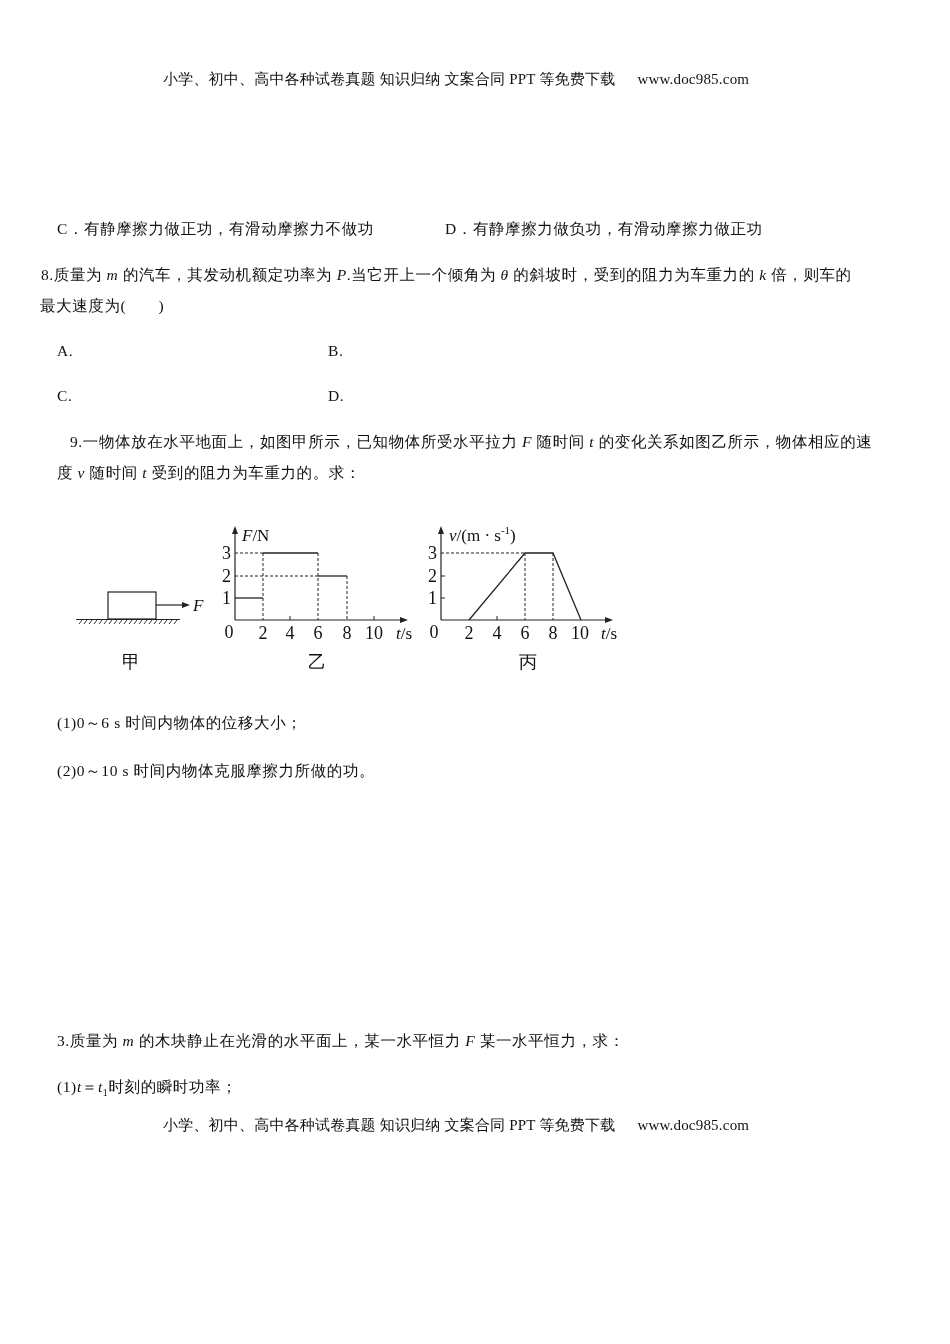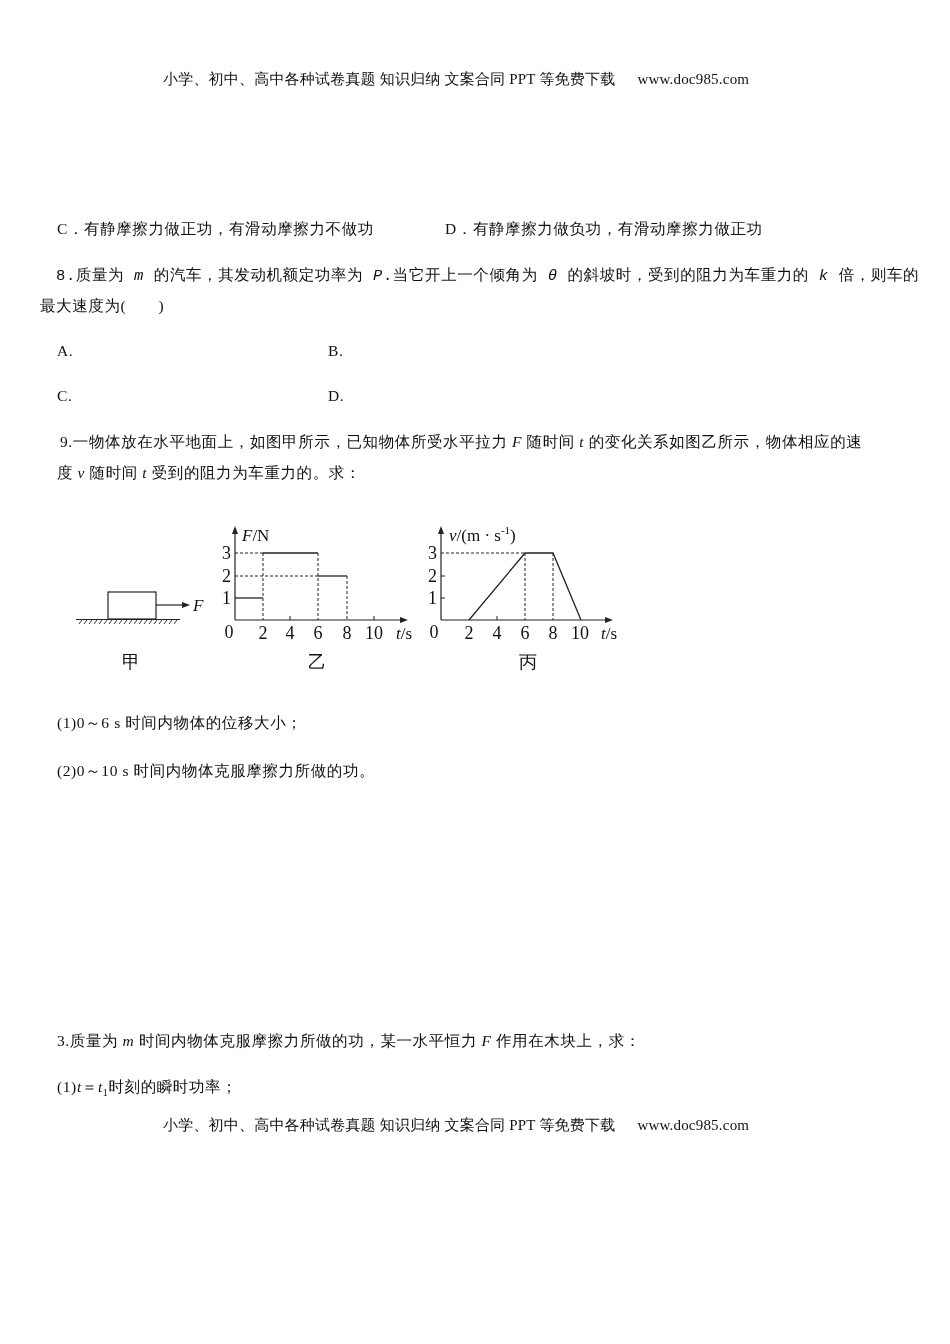--- a/index.html
+++ b/index.html
@@ -15,30 +15,30 @@
 </head>
 <body>
 
 <div class="abs hdr" style="left:163px; top:70px;">
   <span>小学、初中、高中各种试卷真题  知识归纳  文案合同  PPT 等免费下载</span><span class="url">www.doc985.com</span>
 </div>
 
 <div class="abs line" style="left:57px; top:219px;">C．有静摩擦力做正功，有滑动摩擦力不做功</div>
 <div class="abs line" style="left:445px; top:219px;text-align:center;">D．有静摩擦力做负功，有滑动摩擦力做正功</div>
 
-<div class="abs line" style="left:56px; top:265px;font-family:Liberation Mono, monospace;">
+<div class="abs line" style="left:41px; top:265px;">
   <span>8.质量为 </span><span class="it">m</span><span> 的汽车，其发动机额定功率为 </span><span class="it">P</span><span>.当它开上一个倾角为 </span><span class="it">θ</span><span> 的斜坡时，受到的阻力为车重力的 </span><span class="it">k</span><span> 倍，则车的</span>
 </div>
 <div class="abs line" style="left:40px; top:296px;">最大速度为(　　)</div>
 <div class="abs line" style="left:57px; top:342px;">A.</div>
 <div class="abs line" style="left:328px; top:342px;">B.</div>
 <div class="abs line" style="left:57px; top:387px;">C.</div>
 <div class="abs line" style="left:328px; top:387px;">D.</div>
 
-<div class="abs line" style="left:60px; top:432px;">
+<div class="abs line" style="left:70px; top:432px;">
   <span>9.一物体放在水平地面上，如图甲所示，已知物体所受水平拉力 </span><span class="it">F</span><span> 随时间 </span><span class="it">t</span><span> 的变化关系如图乙所示，物体相应的速</span>
 </div>
 <div class="abs line" style="left:57px; top:463px;">
   <span>度 </span><span class="it">v</span><span> 随时间 </span><span class="it">t</span><span> 受到的阻力为车重力的。求：</span>
 </div>
 
 <svg class="abs" style="left:0; top:500px;" width="950" height="190" viewBox="0 500 950 190">
 
   <g>
     <rect x="108" y="592" width="48" height="27" fill="#fff" stroke="#222" stroke-width="1.2"></rect>
@@ -140,21 +140,21 @@
     </g>
     <text x="601" y="639" font-size="17"><tspan font-style="italic">t</tspan><tspan>/s</tspan></text>
     <text x="519" y="668" font-size="18">丙</text>
   </g>
 </svg>
 
 <div class="abs line" style="left:57px; top:713px;">(1)0～6 s 时间内物体的位移大小；</div>
 <div class="abs line" style="left:57px; top:761px;font-family:Liberation Serif, serif;">(2)0～10 s 时间内物体克服摩擦力所做的功。</div>
 
 <div class="abs line" style="left:57px; top:1031px;">
-  <span>3.质量为 </span><span class="it">m</span><span> 时间内物体克服摩擦力所做的功，某一水平恒力 </span><span class="it">F</span><span> 作用在木块上，求：</span>
+  <span>3.质量为 </span><span class="it">m</span><span> 的木块静止在光滑的水平面上，某一水平恒力 </span><span class="it">F</span><span> 某一水平恒力，求：</span>
 </div>
 <div class="abs line" style="left:57px; top:1077px;">
   <span>(1)</span><span class="it">t</span><span>＝</span><span class="it">t</span><sub style="font-size:10px;">1</sub><span>时刻的瞬时功率；</span>
 </div>
 
 <div class="abs hdr" style="left:163px; top:1116px;">
   <span>小学、初中、高中各种试卷真题  知识归纳  文案合同  PPT 等免费下载</span><span class="url">www.doc985.com</span>
 </div>
 
 </body></html>

